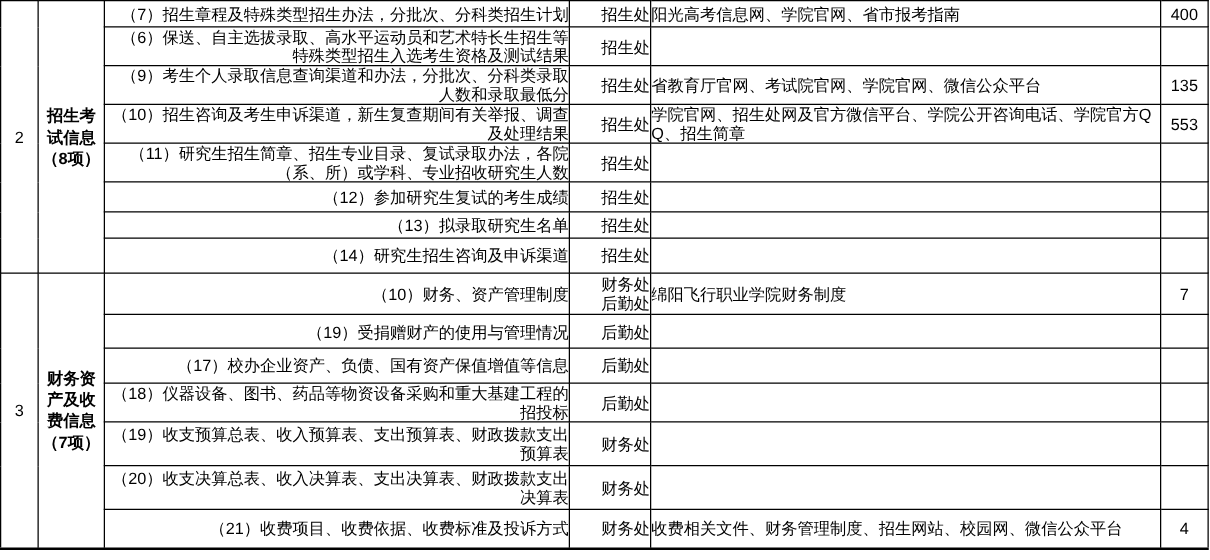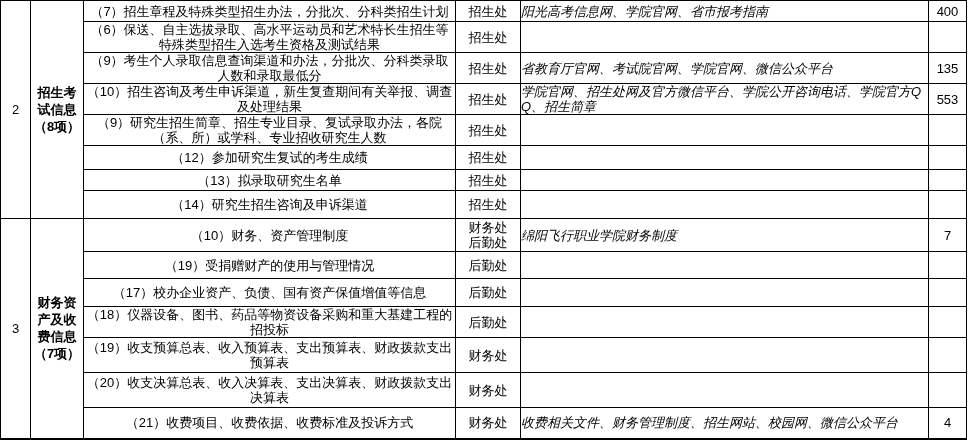--- a/index.html
+++ b/index.html
@@ -15,23 +15,23 @@
     margin:0;
   }
   table.disclosure td{
     border:1px solid #000;
     overflow:hidden;
     vertical-align:middle;
     padding:0;
   }
   td.c-no{text-align:center;}
   td.c-cat{text-align:center;white-space:pre-line;line-height:17px;font-weight:bold;}
-  td.c-item{text-align:center;padding:1px 4px 1px 5px;word-break:break-all;margin-top:41px;}
-  td.c-dept{text-align:center;white-space:pre-line;}
-  td.c-chan{text-align:left;padding:1px 4px 1px 5px;word-break:break-all;font-style:italic;}
+  td.c-item{text-align:right;padding:1px 4px 1px 5px;word-break:break-all;margin-top:41px;}
+  td.c-dept{text-align:right;white-space:pre-line;}
+  td.c-chan{text-align:left;padding:1px 4px 1px 5px;word-break:break-all;}
   td.c-count{text-align:center;}
 </style>
 </head>
 <body>
 
 <div class="page">
   <table class="disclosure">
     <colgroup>
       <col style="width:30px">
       <col style="width:53px">
@@ -63,21 +63,21 @@
           <td class="c-chan">省教育厅官网、考试院官网、学院官网、微信公众平台</td>
           <td class="c-count">135</td>
         </tr>
         <tr style="height: 30px;">
           <td class="c-item">（10）招生咨询及考生申诉渠道，新生复查期间有关举报、调查及处理结果</td>
           <td class="c-dept">招生处</td>
           <td class="c-chan">学院官网、招生处网及官方微信平台、学院公开咨询电话、学院官方QQ、招生简章</td>
           <td class="c-count">553</td>
         </tr>
         <tr style="height: 29px;">
-          <td class="c-item">（9）研究生招生简章、招生专业目录、复试录取办法，各院（系、所）或学科、专业招收研究生人数</td>
+          <td class="c-item">（11）研究生招生简章、招生专业目录、复试录取办法，各院（系、所）或学科、专业招收研究生人数</td>
           <td class="c-dept">招生处</td>
           <td class="c-chan"></td>
           <td class="c-count"></td>
         </tr>
         <tr style="height: 24px;">
           <td class="c-item">（12）参加研究生复试的考生成绩</td>
           <td class="c-dept">招生处</td>
           <td class="c-chan"></td>
           <td class="c-count"></td>
         </tr>

